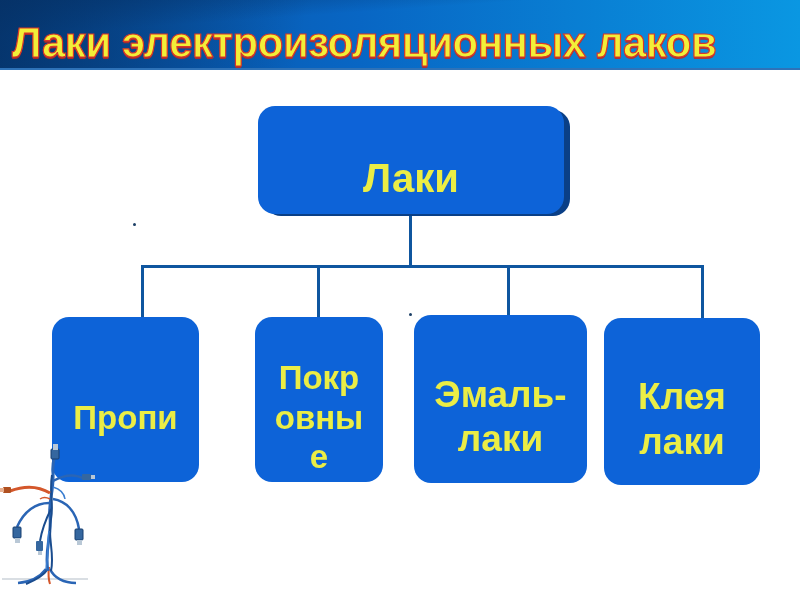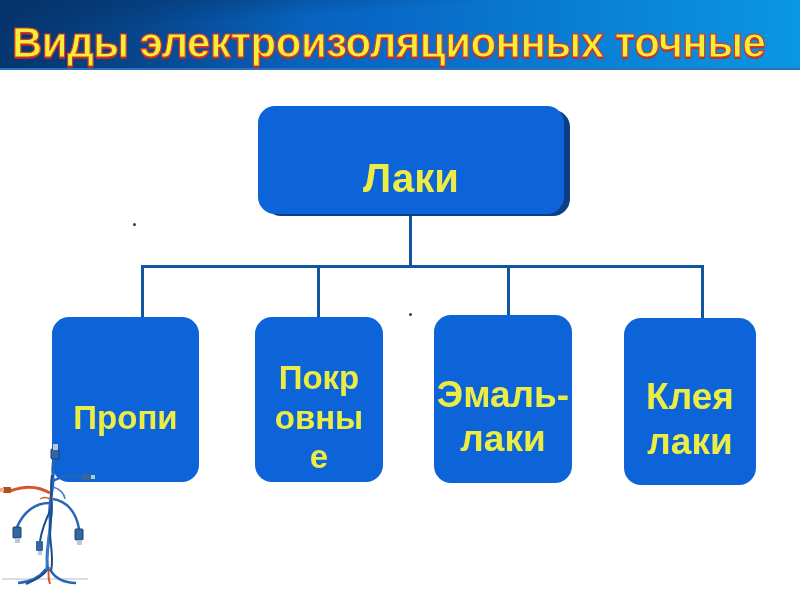--- a/index.html
+++ b/index.html
@@ -44,21 +44,21 @@
   .dot{position:absolute;width:3px;height:3px;background:#1c3f66;border-radius:50%;z-index:0;}
   
   .plant{position:absolute;left:0;top:443px;z-index:3;}
 </style>
 </head>
 <body>
 
 <div class="slide">
 
   <header class="header"></header>
-  <h1 class="title">Виды электроизоляционных точные</h1>
+  <h1 class="title">Лаки электроизоляционных лаков</h1>
 
   <div class="conn" style="left:409px;top:213px;width:3px;height:54px"></div>
   <div class="conn" style="left:141px;top:265px;width:563px;height:3px"></div>
   <div class="conn" style="left:141px;top:267px;width:3px;height:50px"></div>
   <div class="conn" style="left:317px;top:267px;width:3px;height:50px"></div>
   <div class="conn" style="left:507px;top:267px;width:3px;height:48px"></div>
   <div class="conn" style="left:701px;top:267px;width:3px;height:51px"></div>
   <div class="dot" style="left:133px;top:223px"></div>
   <div class="dot" style="left:409px;top:313px"></div>
 
@@ -74,28 +74,28 @@
   </div>
 
   <div class="node" style="left:255px;top:317px;width:128px;height:165px">
     <div class="node-text fs33">
       <span class="ln">Покр</span>
       <span class="ln">овны</span>
       <span class="ln">е</span>
     </div>
   </div>
 
-  <div class="node" style="left:434px;top:315px;width:138px;height:168px">
+  <div class="node" style="left:414px;top:315px;width:173px;height:168px">
     <div class="node-text fs37">
       <span class="ln">Эмаль-</span>
       <span class="ln">лаки</span>
     </div>
   </div>
 
-  <div class="node" style="left:624px;top:318px;width:132px;height:167px">
+  <div class="node" style="left:604px;top:318px;width:156px;height:167px">
     <div class="node-text fs37">
       <span class="ln">Клея</span>
       <span class="ln">лаки</span>
     </div>
   </div>
 
   <svg class="plant" width="100" height="150" viewBox="0 0 100 150" aria-hidden="true">
     <line x1="2" y1="136" x2="88" y2="136" stroke="#ccd3da" stroke-width="1.5"></line>
 
     <path d="M46 126 C40 134 30 139 18 140" stroke="#2a65b5" stroke-width="2.5" fill="none"></path>

